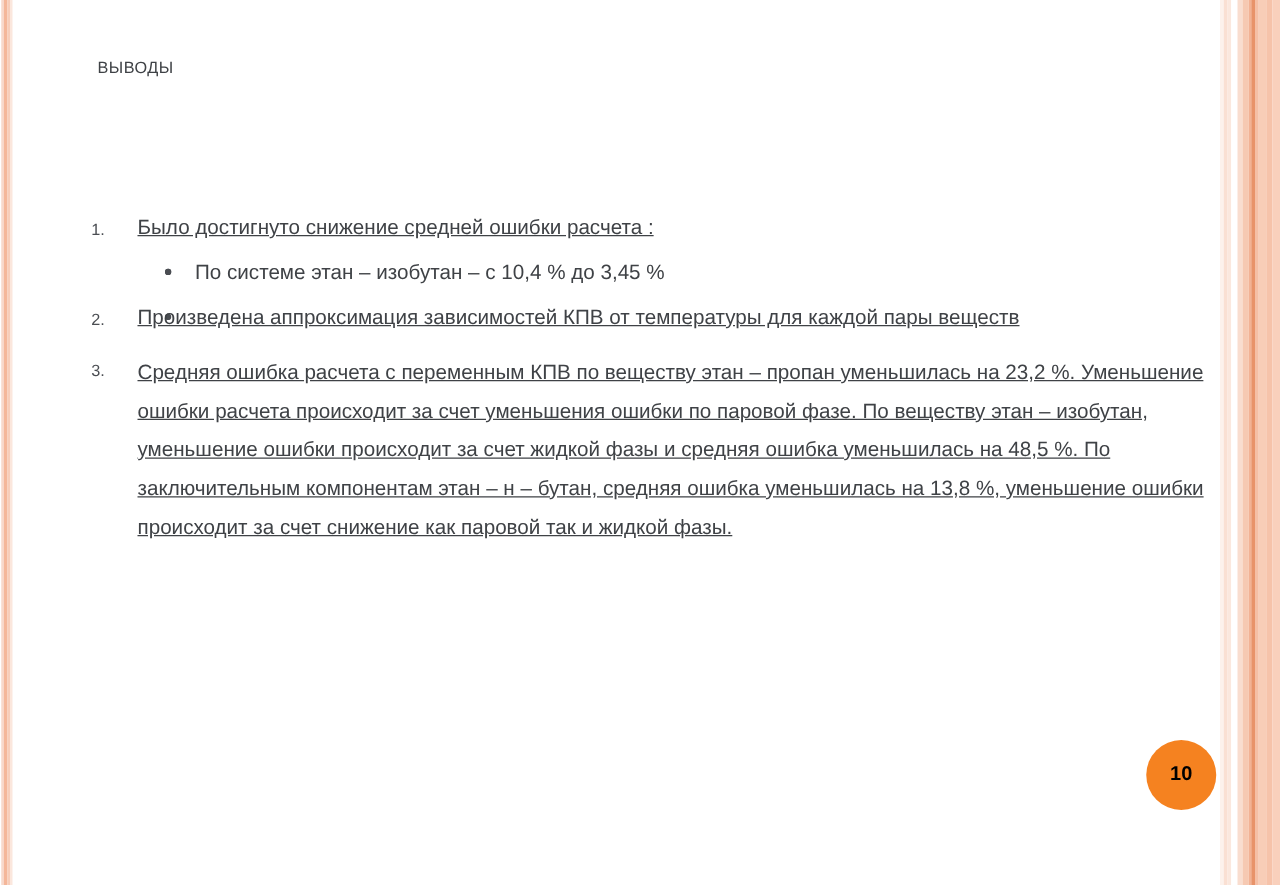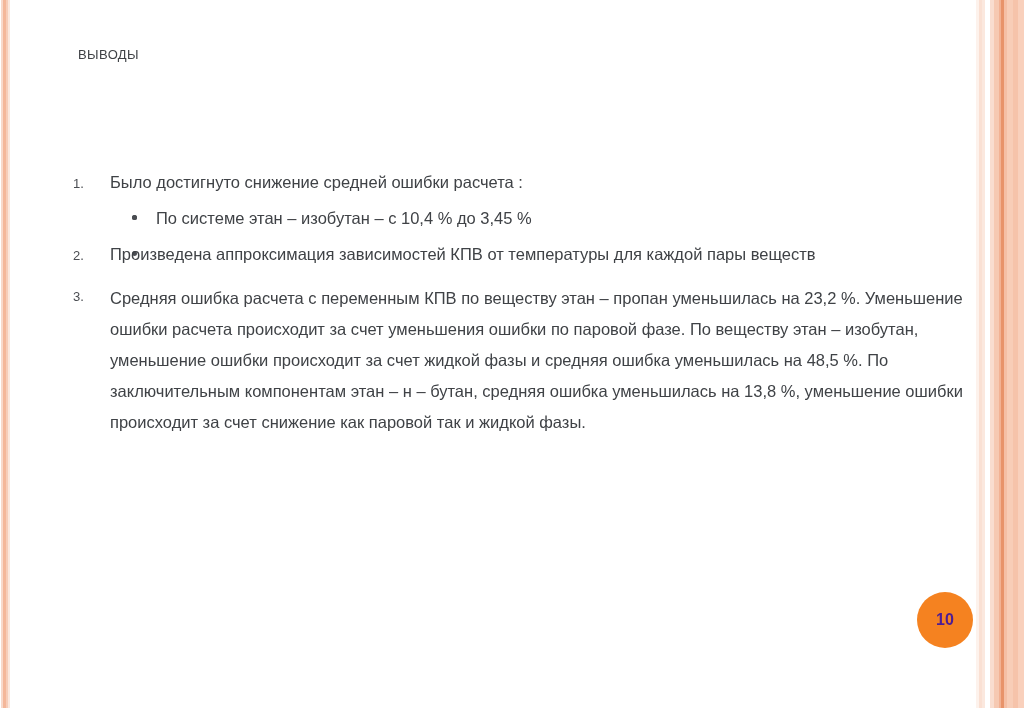--- a/index.html
+++ b/index.html
@@ -97,20 +97,21 @@
     left: 3px;
     top: 4px;
     font-size: 13px;
     color: #4a4d52;
   }
 
   li.item > .text {
     font-size: 16.5px;
     line-height: 1.28;
     color: #3f4246;
+    text-decoration: underline;
   }
 
   
   li.item.paragraph > .text {
     line-height: 1.88;
     font-size: 16.5px;
   }
   li.item.paragraph > .marker { top: 6px; }
 
   
@@ -150,21 +151,21 @@
     position: absolute;
     left: 917px;
     top: 592px;
     width: 56px;
     height: 56px;
     border-radius: 50%;
     background: #f58220;
     display: flex;
     align-items: center;
     justify-content: center;
-    color: #4c1d95;
+    color: #000000;
     font-size: 16px;
     font-weight: 700;
   }
 </style>
 </head>
 <body>
 
 <div class="slide">
 
   <div class="edge-stripes left">

